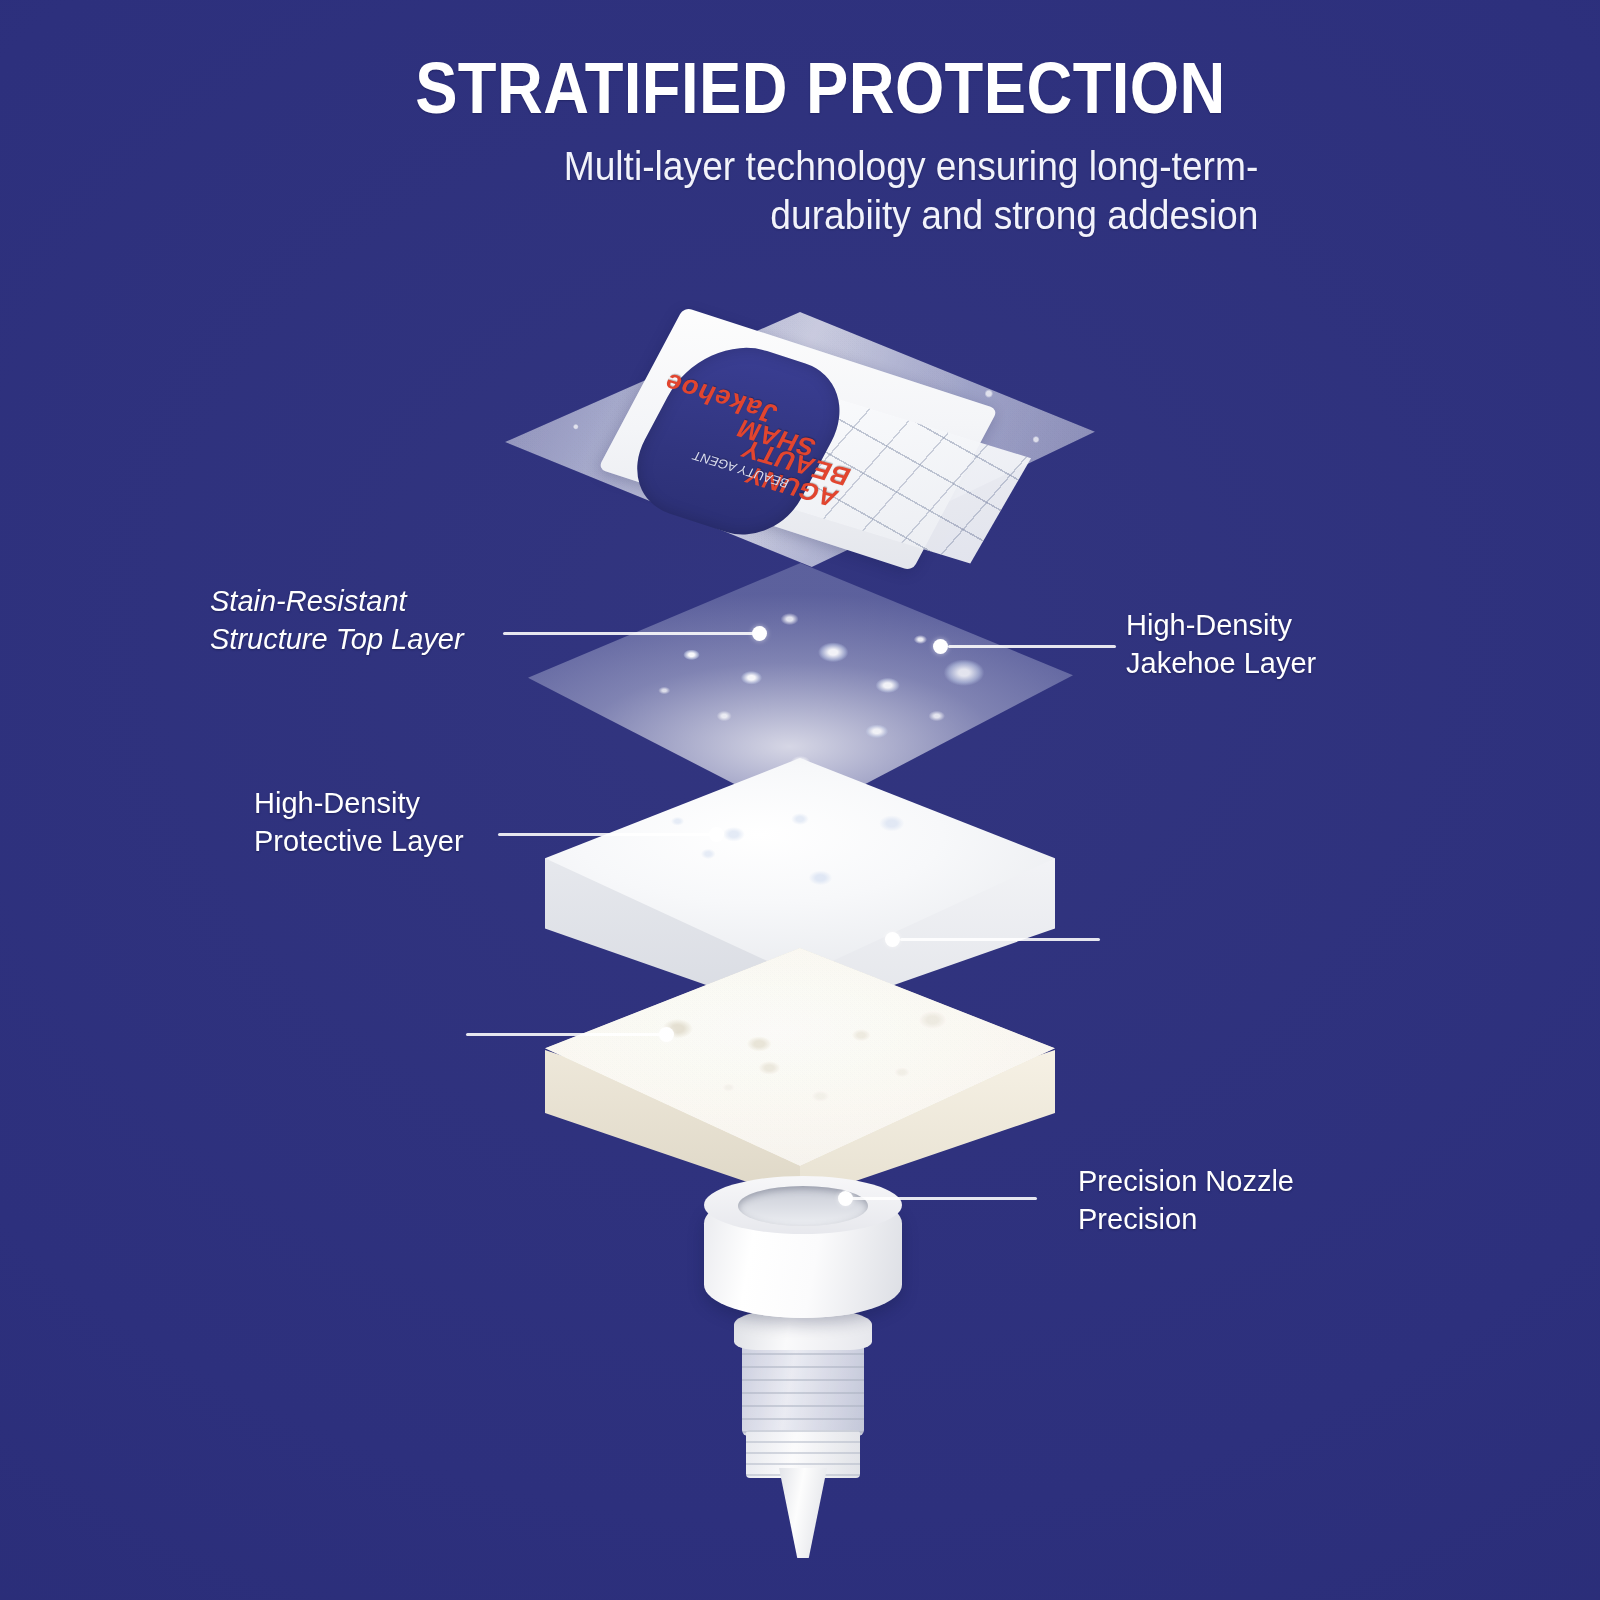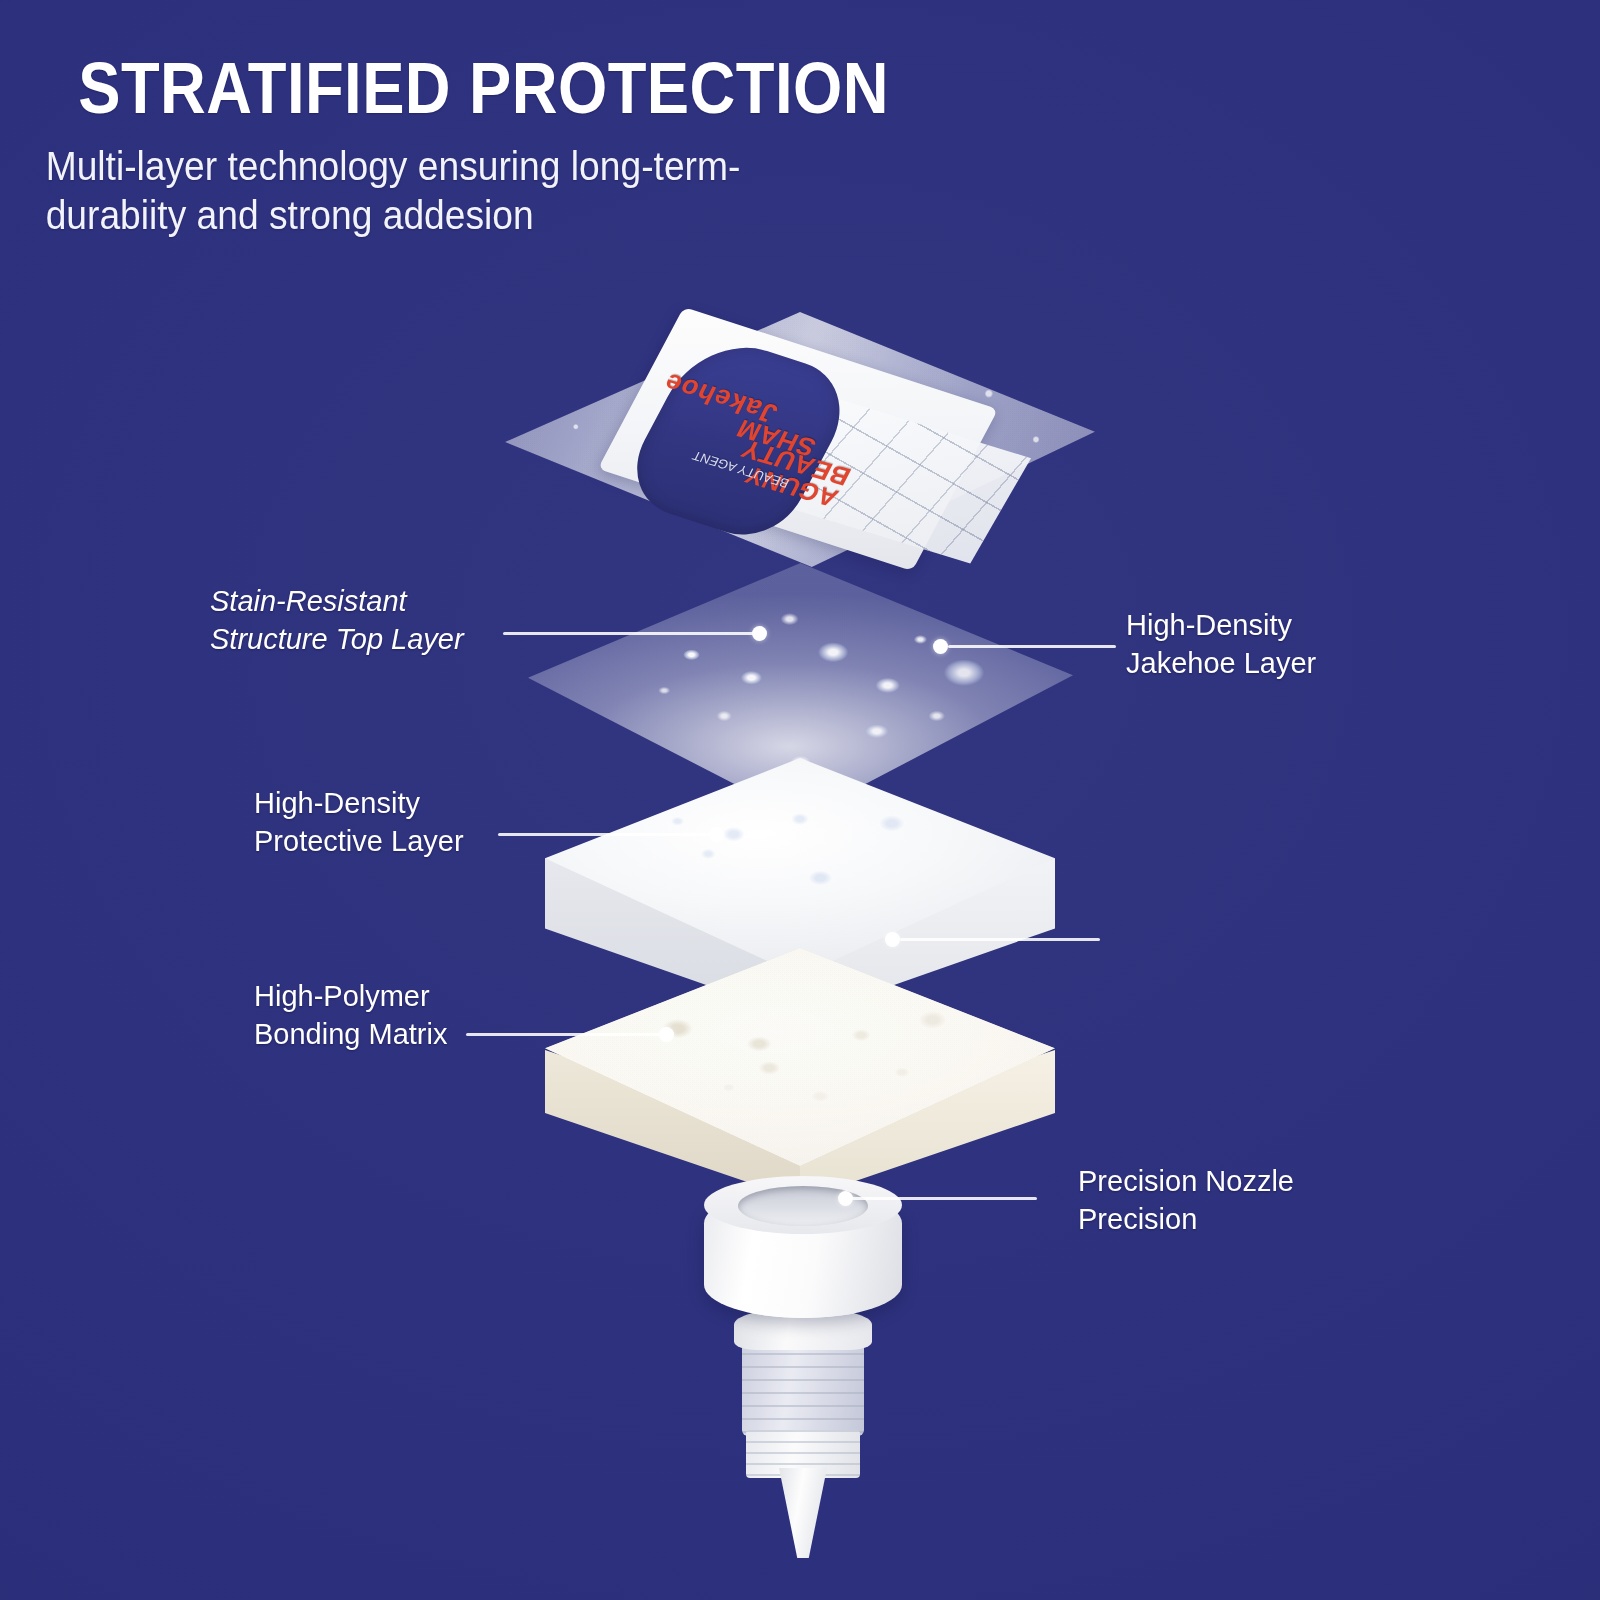--- a/index.html
+++ b/index.html
@@ -16,21 +16,21 @@
     overflow: hidden;
     font-family: "Liberation Sans", "DejaVu Sans", sans-serif;
     -webkit-font-smoothing: antialiased;
   }
 
   
   #header {
     position: absolute;
     left: 0; top: 52px;
     width: 1304px;
-    text-align: left;
+    text-align: right;
     pointer-events: none;
   }
   #title {
     font-size: 72px;
     font-weight: bold;
     letter-spacing: 0.5px;
     color: #ffffff;
     line-height: 1.0;
     transform: scaleX(0.88);
     transform-origin: center center;
@@ -416,24 +416,20 @@
   <div class="callout left" style="left:254px; top:785px;">
     <div>High-Density</div>
     <div>Protective Layer</div>
   </div>
   <div class="leader" style="left:498px; top:833px; width:218px;"></div>
   <div class="leader-dot" style="left:709px; top:827px;"></div>
 
   <div class="leader" style="left:900px; top:938px; width:200px;"></div>
   <div class="leader-dot" style="left:885px; top:932px;"></div>
 
-  <div class="callout left" style="left:254px; top:978px;">
-    <div>High-Polymer</div>
-    <div>Bonding Matrix</div>
-  </div>
   <div class="leader" style="left:466px; top:1033px; width:200px;"></div>
   <div class="leader-dot" style="left:659px; top:1027px;"></div>
 
   <div class="callout right" style="left:1078px; top:1163px;">
     <div>Precision Nozzle</div>
     <div>Precision</div>
   </div>
   <div class="leader" style="left:851px; top:1197px; width:186px;"></div>
   <div class="leader-dot" style="left:838px; top:1191px;"></div>
 

